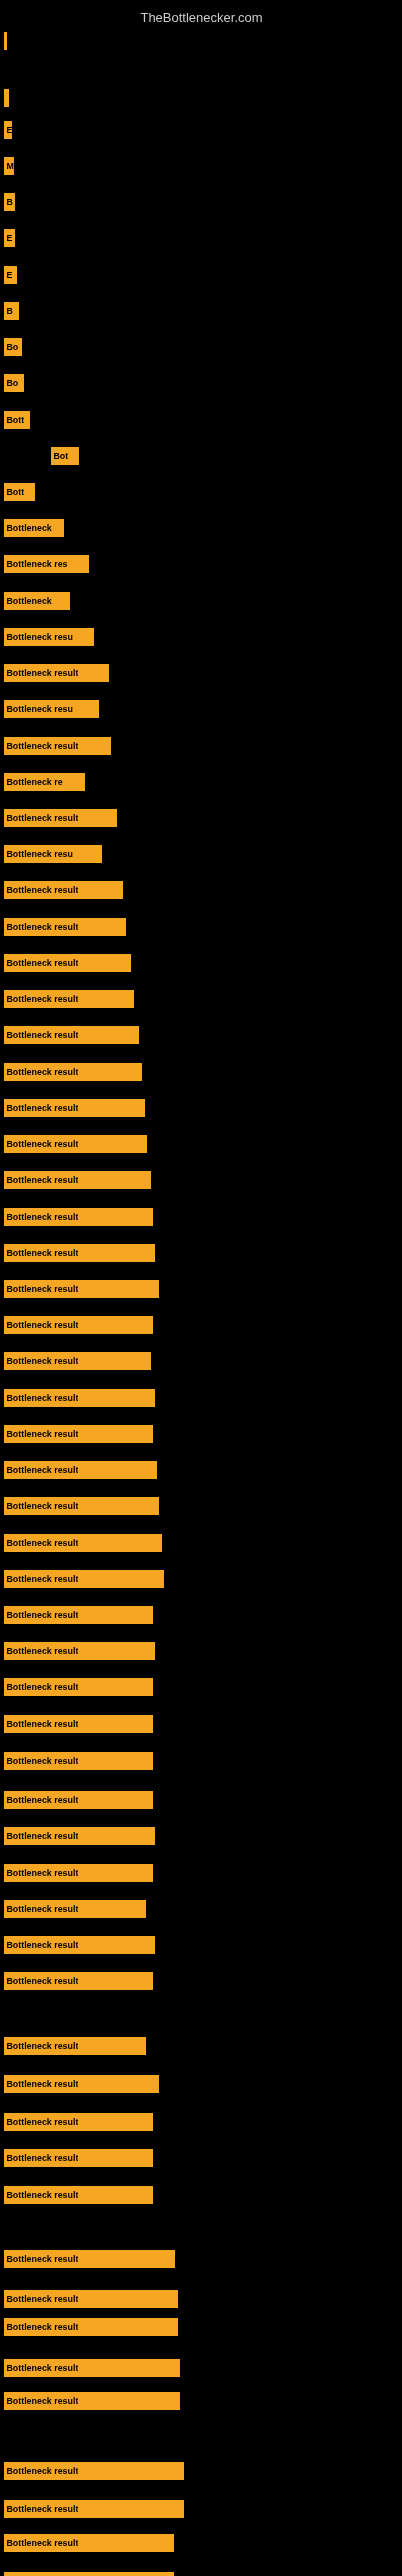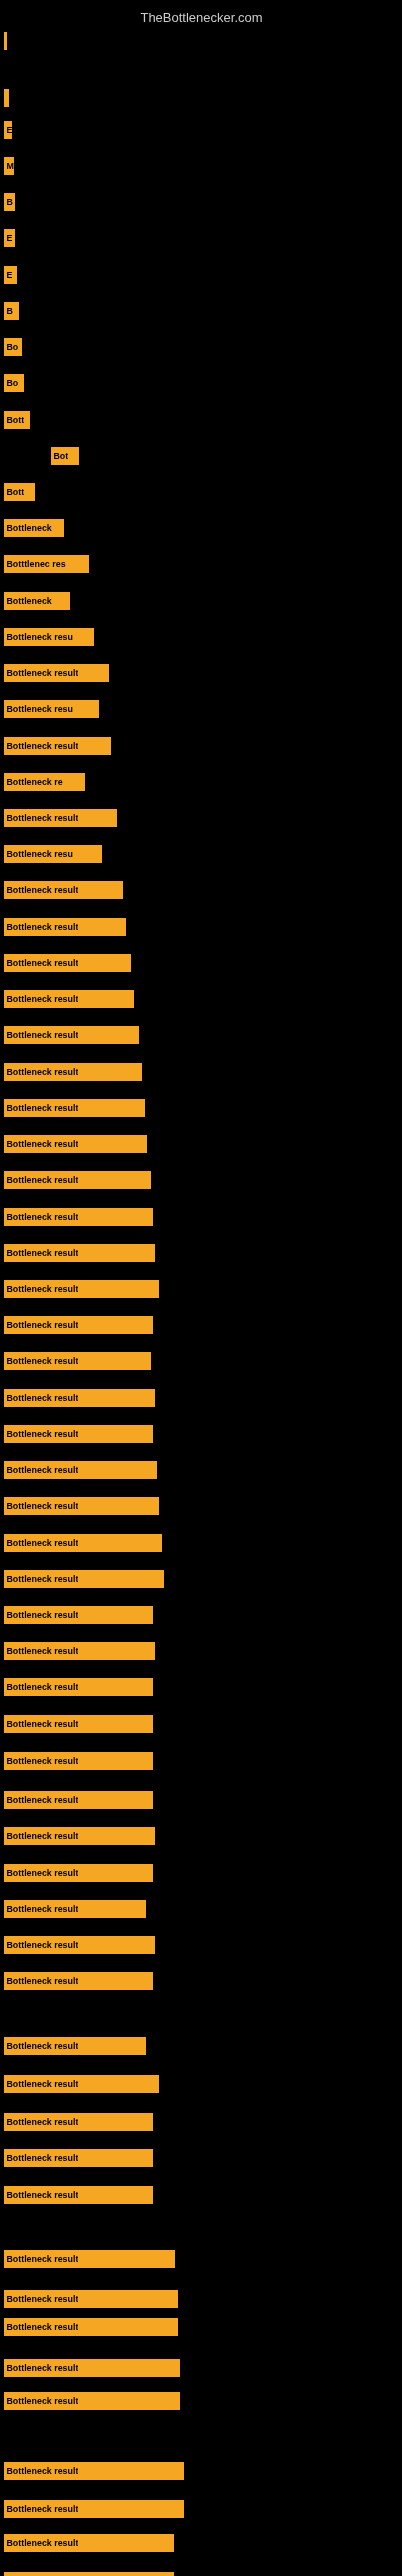--- a/index.html
+++ b/index.html
@@ -98,21 +98,21 @@
         <span style="color: rgb(0, 0, 0); font-size: 8.9px; font-weight: bold; white-space: nowrap; overflow: hidden;">Bott</span>
       </div>
     </div>
     <div style="position: absolute; top: 519px; left: 4px; display: flex; align-items: center;">
       <div style="background-color: rgb(245, 166, 35); height: 17.7px; width: 60px; display: flex; align-items: center; padding-left: 2.4px; min-width: 3.2px;">
         <span style="color: rgb(0, 0, 0); font-size: 8.9px; font-weight: bold; white-space: nowrap; overflow: hidden;">Bottleneck</span>
       </div>
     </div>
     <div style="position: absolute; top: 555px; left: 4px; display: flex; align-items: center;">
       <div style="background-color: rgb(245, 166, 35); height: 17.7px; width: 85px; display: flex; align-items: center; padding-left: 2.4px; min-width: 3.2px;">
-        <span style="color: rgb(0, 0, 0); font-size: 8.9px; font-weight: bold; white-space: nowrap; overflow: hidden;">Botttlenec res</span>
+        <span style="color: rgb(0, 0, 0); font-size: 8.9px; font-weight: bold; white-space: nowrap; overflow: hidden;">Bottleneck res</span>
       </div>
     </div>
     <div style="position: absolute; top: 592px; left: 4px; display: flex; align-items: center;">
       <div style="background-color: rgb(245, 166, 35); height: 17.7px; width: 66px; display: flex; align-items: center; padding-left: 2.4px; min-width: 3.2px;">
         <span style="color: rgb(0, 0, 0); font-size: 8.9px; font-weight: bold; white-space: nowrap; overflow: hidden;">Bottleneck</span>
       </div>
     </div>
     <div style="position: absolute; top: 628px; left: 4px; display: flex; align-items: center;">
       <div style="background-color: rgb(245, 166, 35); height: 17.7px; width: 90px; display: flex; align-items: center; padding-left: 2.4px; min-width: 3.2px;">
         <span style="color: rgb(0, 0, 0); font-size: 8.9px; font-weight: bold; white-space: nowrap; overflow: hidden;">Bottleneck resu</span>

